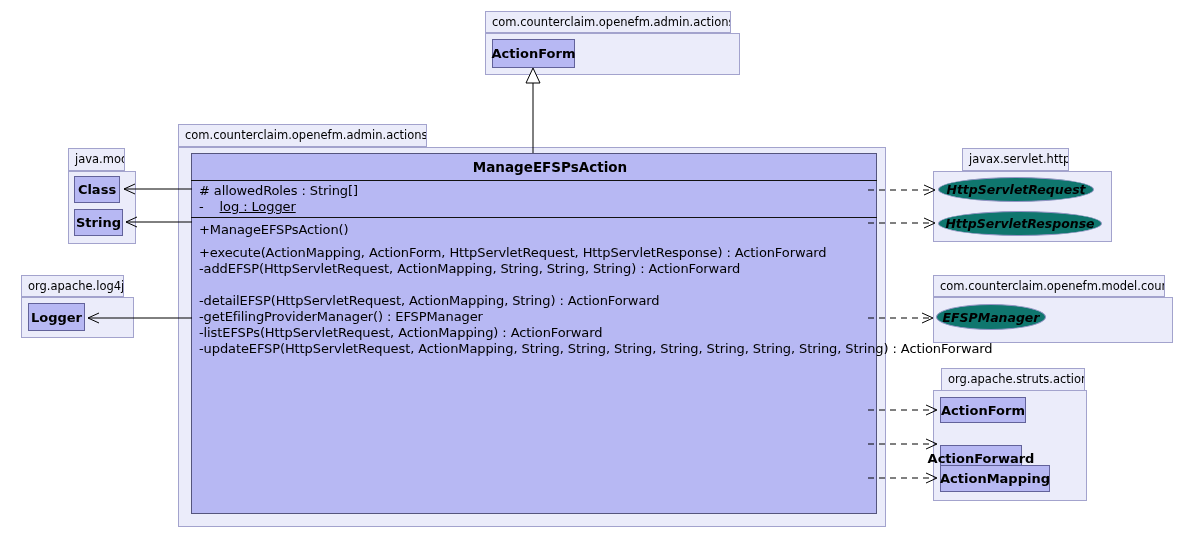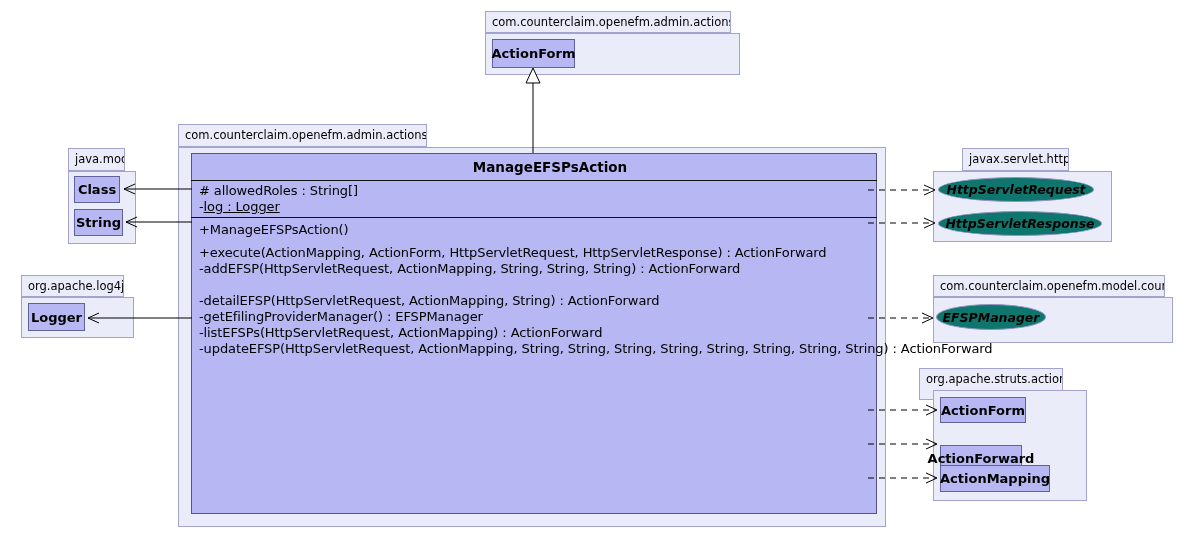--- a/index.html
+++ b/index.html
@@ -36,21 +36,21 @@
     display:flex;align-items:center;justify-content:center;
     font-weight:bold;font-size:13.5px;margin-left:16px;
   }
   .sep{
     position:absolute;left:191px;width:686px;height:0;border-top:1px solid #111;
   }
   .member{
     position:absolute;left:199px;font-size:13px;line-height:16px;
     white-space:nowrap;letter-spacing:-0.1px;
   }
-  .u{text-decoration:underline;margin-left:0;}
+  .u{text-decoration:underline;margin-left:16px;}
   .overlay{position:absolute;left:0;top:0;pointer-events:none;}
   .overlay path,.overlay line{stroke:#000;stroke-width:1;fill:none;}
   .overlay path.dash{stroke-dasharray:6 5;}
   .overlay polygon{stroke:#000;stroke-width:1;fill:#fff;}
 </style>
 </head>
 <body>
 
 <div class="canvas">
 
@@ -88,21 +88,21 @@
 
   <div class="pkg-tab" style="left:962px;top:148px;width:107px;height:23px">javax.servlet.http</div>
   <div class="pkg-body" style="left:933px;top:171px;width:179px;height:71px"></div>
   <div class="iface" style="left:938px;top:177px;width:156px;height:25px">HttpServletRequest</div>
   <div class="iface" style="left:938px;top:211px;width:164px;height:25px">HttpServletResponse</div>
 
   <div class="pkg-tab" style="left:933px;top:275px;width:232px;height:22px">com.counterclaim.openefm.model.court</div>
   <div class="pkg-body" style="left:933px;top:297px;width:240px;height:46px"></div>
   <div class="iface" style="left:936px;top:304px;width:110px;height:26px">EFSPManager</div>
 
-  <div class="pkg-tab" style="left:919px;top:368px;width:144px;height:32px">org.apache.struts.action</div>
+  <div class="pkg-tab" style="left:941px;top:368px;width:144px;height:32px">org.apache.struts.action</div>
   <div class="pkg-body" style="left:933px;top:390px;width:154px;height:111px"></div>
   <div class="cls-box" style="left:940px;top:397px;width:86px;height:26px">ActionForm</div>
   <div class="cls-box" style="left:940px;top:445px;width:82px;height:26px">ActionForward</div>
   <div class="cls-box" style="left:940px;top:465px;width:110px;height:27px">ActionMapping</div>
 
   <svg class="overlay" width="1195" height="533">
 
     <line x1="533" y1="83" x2="533" y2="153"></line>
     <polygon points="533,68 526,83 540,83"></polygon>
 

